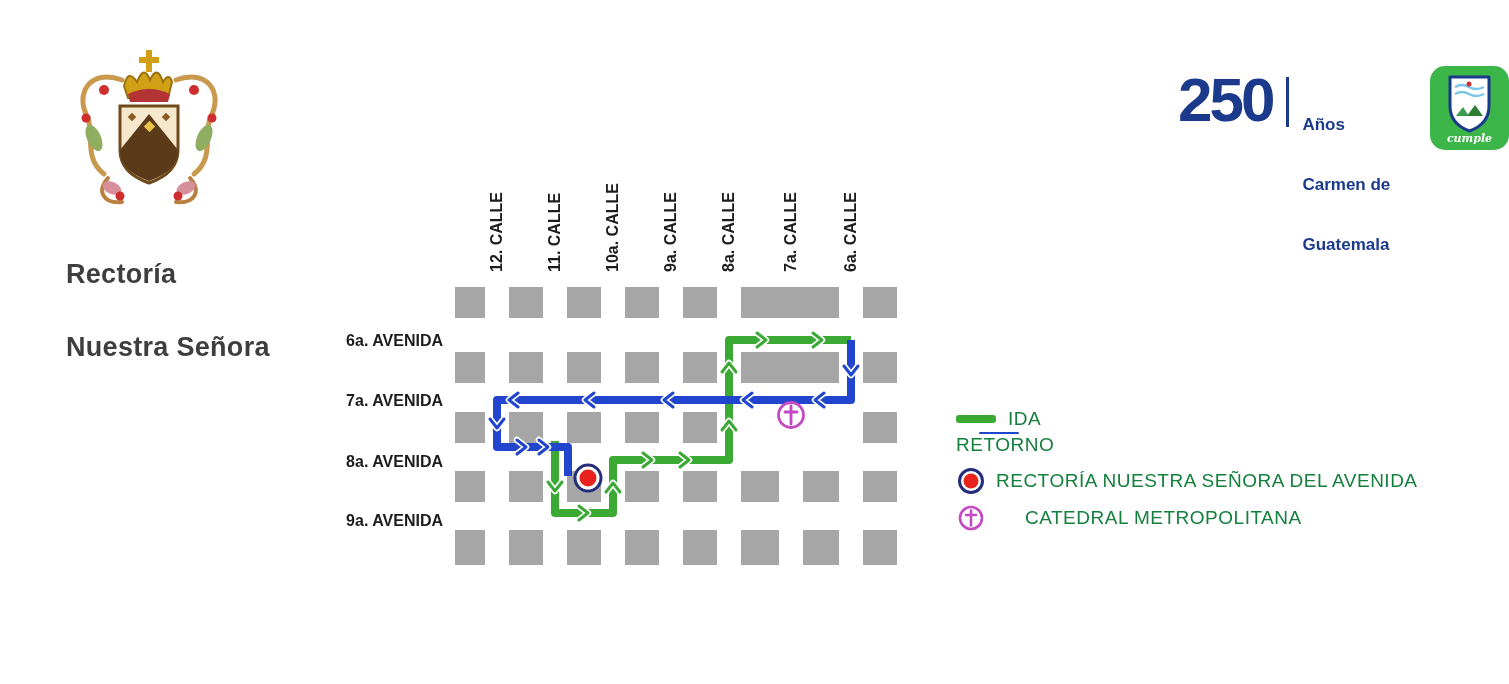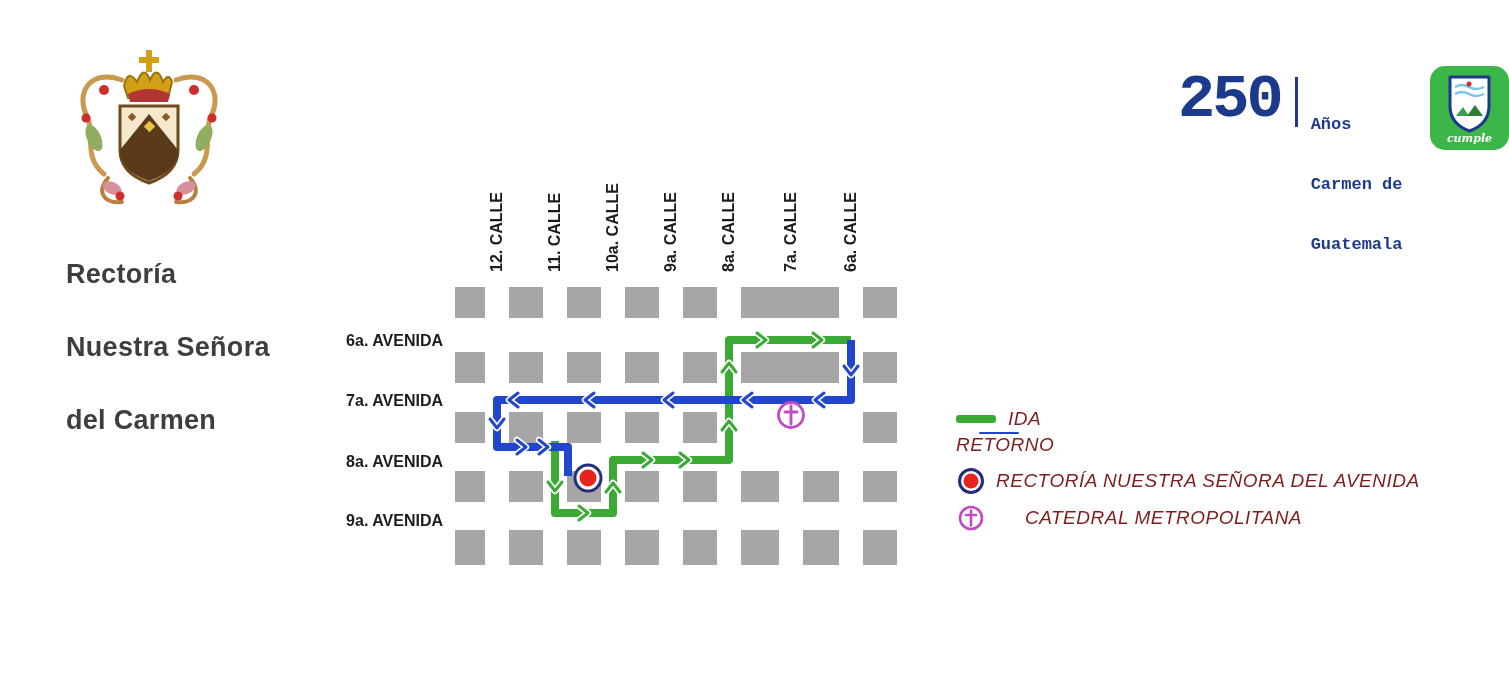--- a/index.html
+++ b/index.html
@@ -13,21 +13,20 @@
     font-size:27px;font-weight:700;line-height:33px;
     letter-spacing:.3px;color:var(--title-text,#3e3e3e);
   }
   .title-line{display:block;margin-top:40px;}
   
   .crest{position:absolute;left:60px;top:46px;width:178px;height:170px;}
   
   .logo250{
     position:absolute;left:1178px;top:72px;display:flex;align-items:flex-start;
     color:var(--navy,#1b3a8c);
-    font-family:Liberation Mono, monospace;
   }
   .num250{font-size:62px;font-weight:700;letter-spacing:-3px;line-height:56px;}
   .logo-divider{width:3px;height:50px;background:var(--navy,#1b3a8c);margin:5px 13px 0 14px;}
   .logo-caption{font-size:17px;font-weight:700;line-height:20px;padding-top:3px;}
   .badge{position:absolute;left:1430px;top:66px;}
   .badge-bg{fill:var(--badge-green,#3cb549);}
   .badge-shield{fill:#fff;stroke:var(--navy,#1b3a8c);stroke-width:3;stroke-linejoin:round;}
   .badge-script{font:italic 700 11px "DejaVu Serif",serif;fill:#ffffff;}
   
   #map-svg{position:absolute;left:0;top:0;}
@@ -36,21 +35,21 @@
     fill:var(--label,#1c1c1c);
   }
   
   .lg-row{position:absolute;display:flex;align-items:center;}
   #lg-ida{left:956px;top:407px;height:24px;}
   #lg-ret{left:956px;top:432px;height:24px;flex-direction:column;}
   #lg-rec{left:956px;top:466px;height:30px;}
   #lg-cat{left:956px;top:503px;height:30px;gap:29px;}
   .swatch{display:inline-block;width:40px;height:8px;border-radius:3px;margin-right:12px;}
   .lg-icon{margin-right:10px;flex:0 0 auto;}
-  .lg-label{font-size:19px;letter-spacing:.5px;color:#7f1d1d;white-space:nowrap;font-style:italic;}
+  .lg-label{font-size:19px;letter-spacing:.5px;color:#15803d;white-space:nowrap;}
   .lgr-ring{fill:#fff;stroke:var(--marker-ring,#232d7b);stroke-width:3;}
   .lgr-dot{fill:var(--marker-red,#e8231e);}
   .lgc-ring{fill:#fff;stroke:var(--cathedral,#c34ac3);stroke-width:2.6;}
   .lgc-cross{stroke:var(--cathedral,#c34ac3);stroke-width:2.6;stroke-linecap:round;}
 </style>
 </head>
 <body>
 
 <div class="canvas">
 
@@ -81,21 +80,20 @@
       <path d="M60,104 l29,-36 l29,36 q0,21 -29,31 q-29,-10 -29,-31 Z" fill="#5b3a1a"></path>
       <rect x="85.5" y="76.5" width="8" height="8" transform="rotate(45 89.5 80.5)" fill="#e9c24a"></rect>
       <rect x="69" y="68" width="6" height="6" transform="rotate(45 72 71)" fill="#8a5a22"></rect>
       <rect x="103" y="68" width="6" height="6" transform="rotate(45 106 71)" fill="#8a5a22"></rect>
     </svg>
   </div>
 
   <div class="title">
     <span class="title-line">Rectoría</span>
     <span class="title-line">Nuestra Señora</span>
-    <span class="title-line">del Carmen</span>
   </div>
 
   <div class="logo250">
     <span class="num250">250</span>
     <span class="logo-divider"></span>
     <span class="logo-caption">
       <span class="title-line">Años</span>
       <span class="title-line">Carmen de</span>
       <span class="title-line">Guatemala</span>
     </span>

